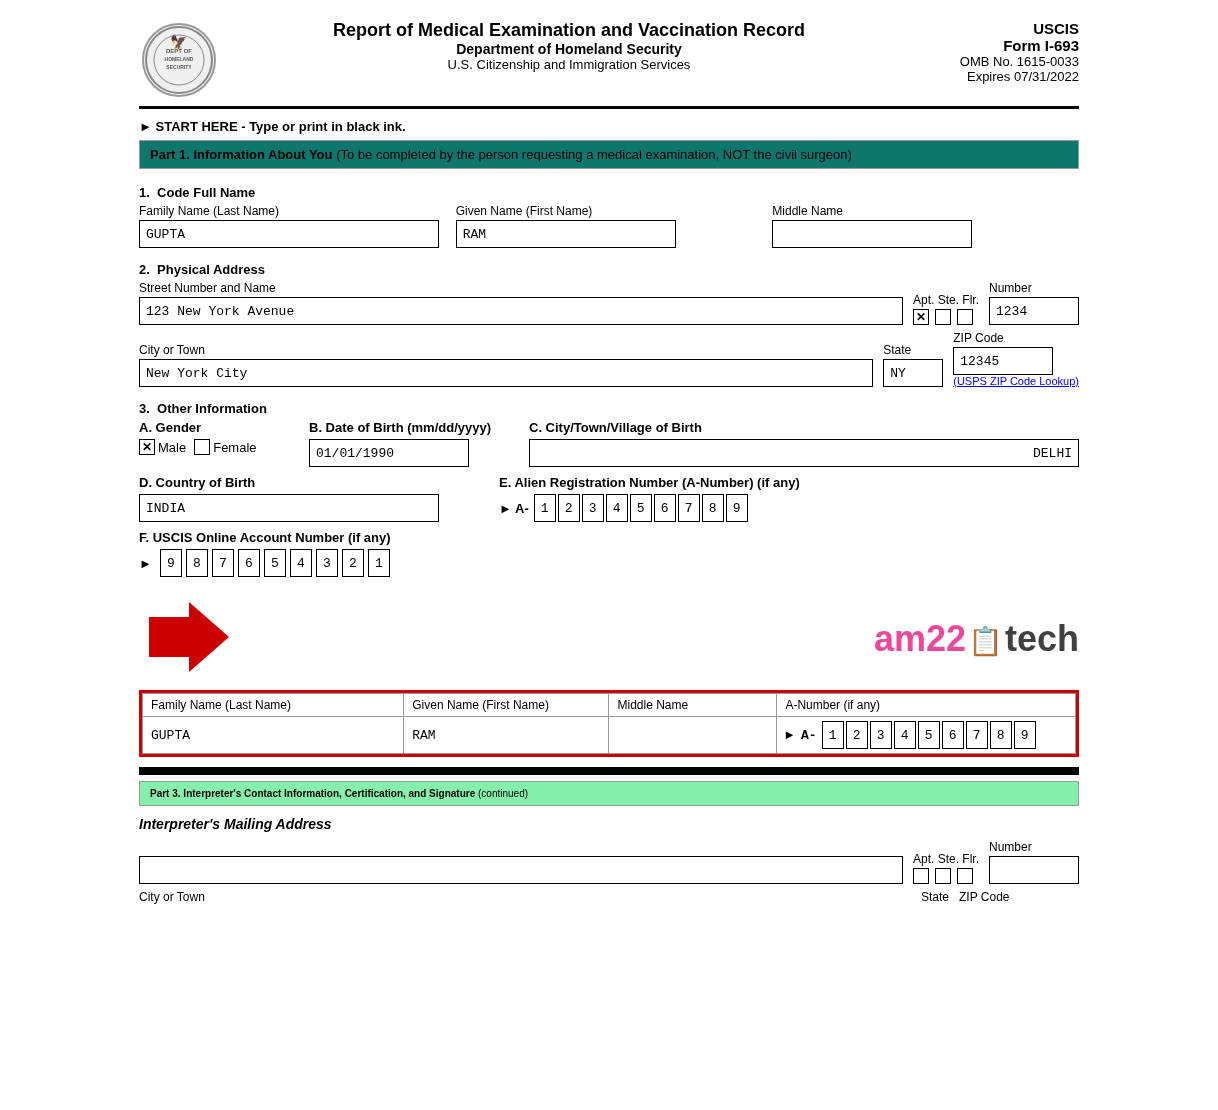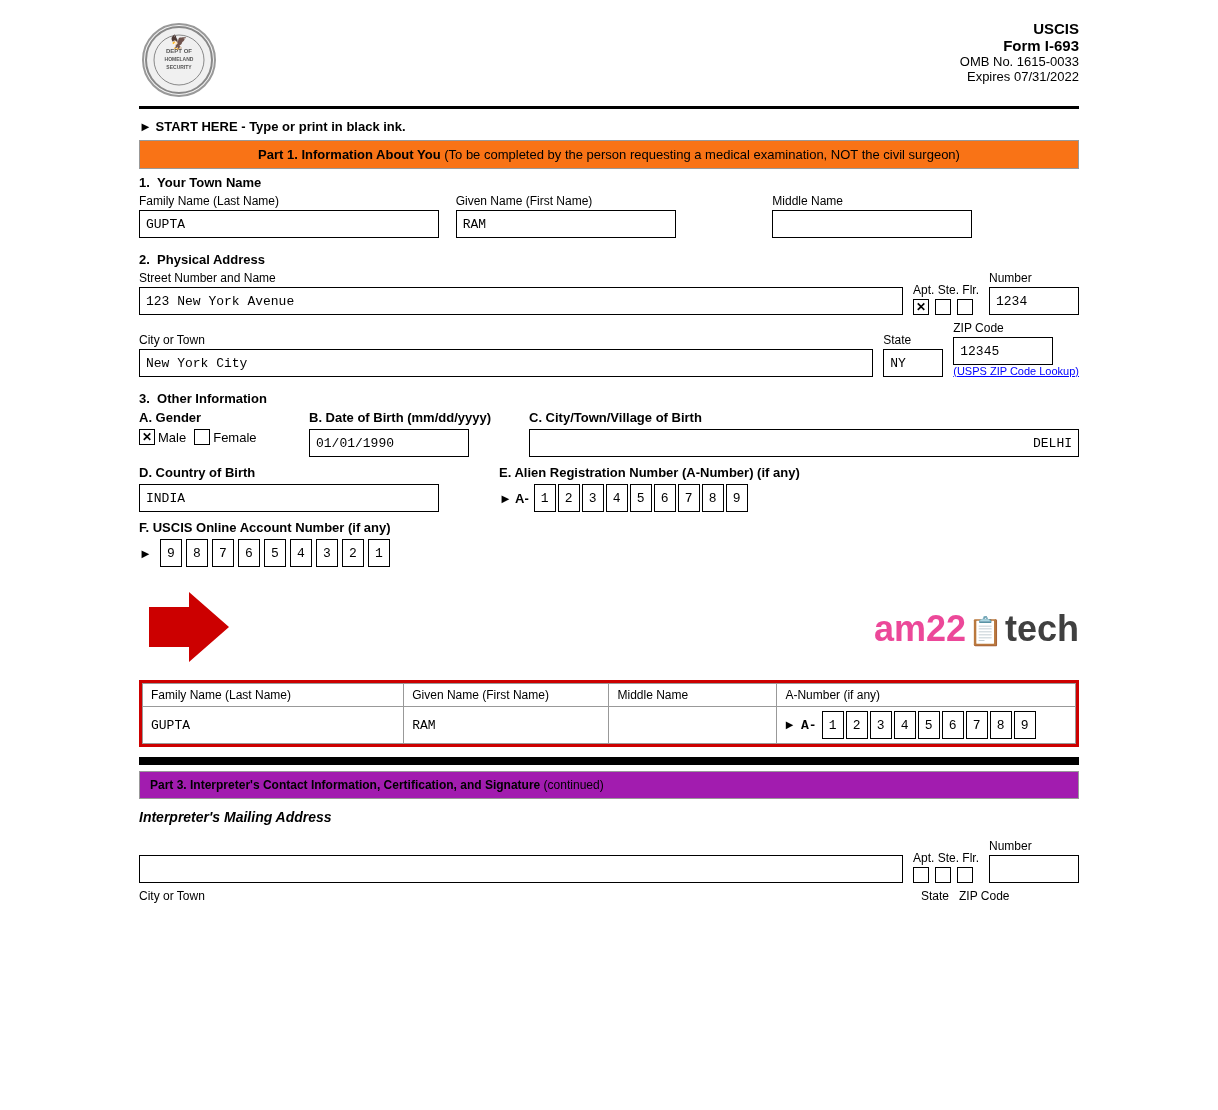--- a/index.html
+++ b/index.html
@@ -75,26 +75,25 @@
       margin: 6px 0 10px 0;
     }
     
     .start-here {
       font-size: 13px;
       margin-bottom: 6px;
     }
     .start-here span { font-weight: bold; }
     
     .part-header {
-      background: #f97316;
+      background: #0f766e;
       border: 1px solid #999;
       padding: 6px 10px;
       font-size: 13px;
-      margin-bottom: 6px;
-      text-align: center;
+      margin-bottom: 16px;
     }
     .part-header b { font-weight: bold; }
     
     .section {
       margin-bottom: 14px;
     }
     .section-number {
       font-weight: bold;
       margin-bottom: 4px;
       font-size: 13px;
@@ -253,32 +252,32 @@
       font-size: 13px;
       font-family: 'Courier New', monospace;
     }
     .bottom-black-bar {
       height: 8px;
       background: #000;
       margin-top: 0;
     }
     
     .part3-header {
-      background: #a21caf;
+      background: #86efac;
       border: 1px solid #999;
       padding: 6px 10px;
-      font-size: 12px;
+      font-size: 10px;
       margin-top: 6px;
       margin-bottom: 10px;
     }
     .interpreter-address-title {
       font-style: italic;
       font-weight: bold;
       font-size: 14px;
-      margin-bottom: 14px;
+      margin-bottom: 8px;
     }
     .usps-link {
       color: blue;
       font-size: 11px;
       text-decoration: underline;
       cursor: pointer;
     }
     .field-wide {
       flex: 1;
     }
@@ -302,20 +301,25 @@
           <circle cx="35" cy="35" r="33" fill="#f0f0f0" stroke="#888" stroke-width="2"></circle>
           <circle cx="35" cy="35" r="25" fill="none" stroke="#888" stroke-width="1"></circle>
           <text x="35" y="28" text-anchor="middle" font-size="6" fill="#555" font-weight="bold">DEPT OF</text>
           <text x="35" y="36" text-anchor="middle" font-size="5" fill="#555">HOMELAND</text>
           <text x="35" y="44" text-anchor="middle" font-size="5" fill="#555">SECURITY</text>
 
           <text x="35" y="22" text-anchor="middle" font-size="14" fill="#666">🦅</text>
         </svg>
       </div>
     </div>
+    <div class="header-center">
+      <div class="form-title">Report of Medical Examination and Vaccination Record</div>
+      <div class="sub-title">Department of Homeland Security</div>
+      <div class="sub-title2">U.S. Citizenship and Immigration Services</div>
+    </div>
     <div class="header-right">
       <div style="font-weight:bold;font-size:15px;">USCIS</div>
       <div class="form-id">Form I-693</div>
       <div>OMB No. 1615-0033</div>
       <div>Expires 07/31/2022</div>
     </div>
   </div>
   <hr class="header-divider">
 
   <div class="start-here">
@@ -324,21 +328,21 @@
 
   <div class="part-header">
     <b>Part 1.</b>
     <b>Information About You</b>
     <span>(To be completed by the person requesting a medical examination, NOT the civil surgeon)</span>
   </div>
 
   <div class="section">
     <div class="section-number">
       <span>1.</span>
-      &nbsp;<span>Your Town Name</span>
+      &nbsp;<span>Code Full Name</span>
     </div>
     <div class="field-row">
       <div class="field-group field-wide">
         <div class="field-label">Family Name (Last Name)</div>
         <input class="field-input" type="text" style="width: 300px;" value="GUPTA">
       </div>
       <div class="field-group field-wide">
         <div class="field-label">Given Name (First Name)</div>
         <input class="field-input" type="text" style="width: 220px;" value="RAM">
       </div>

